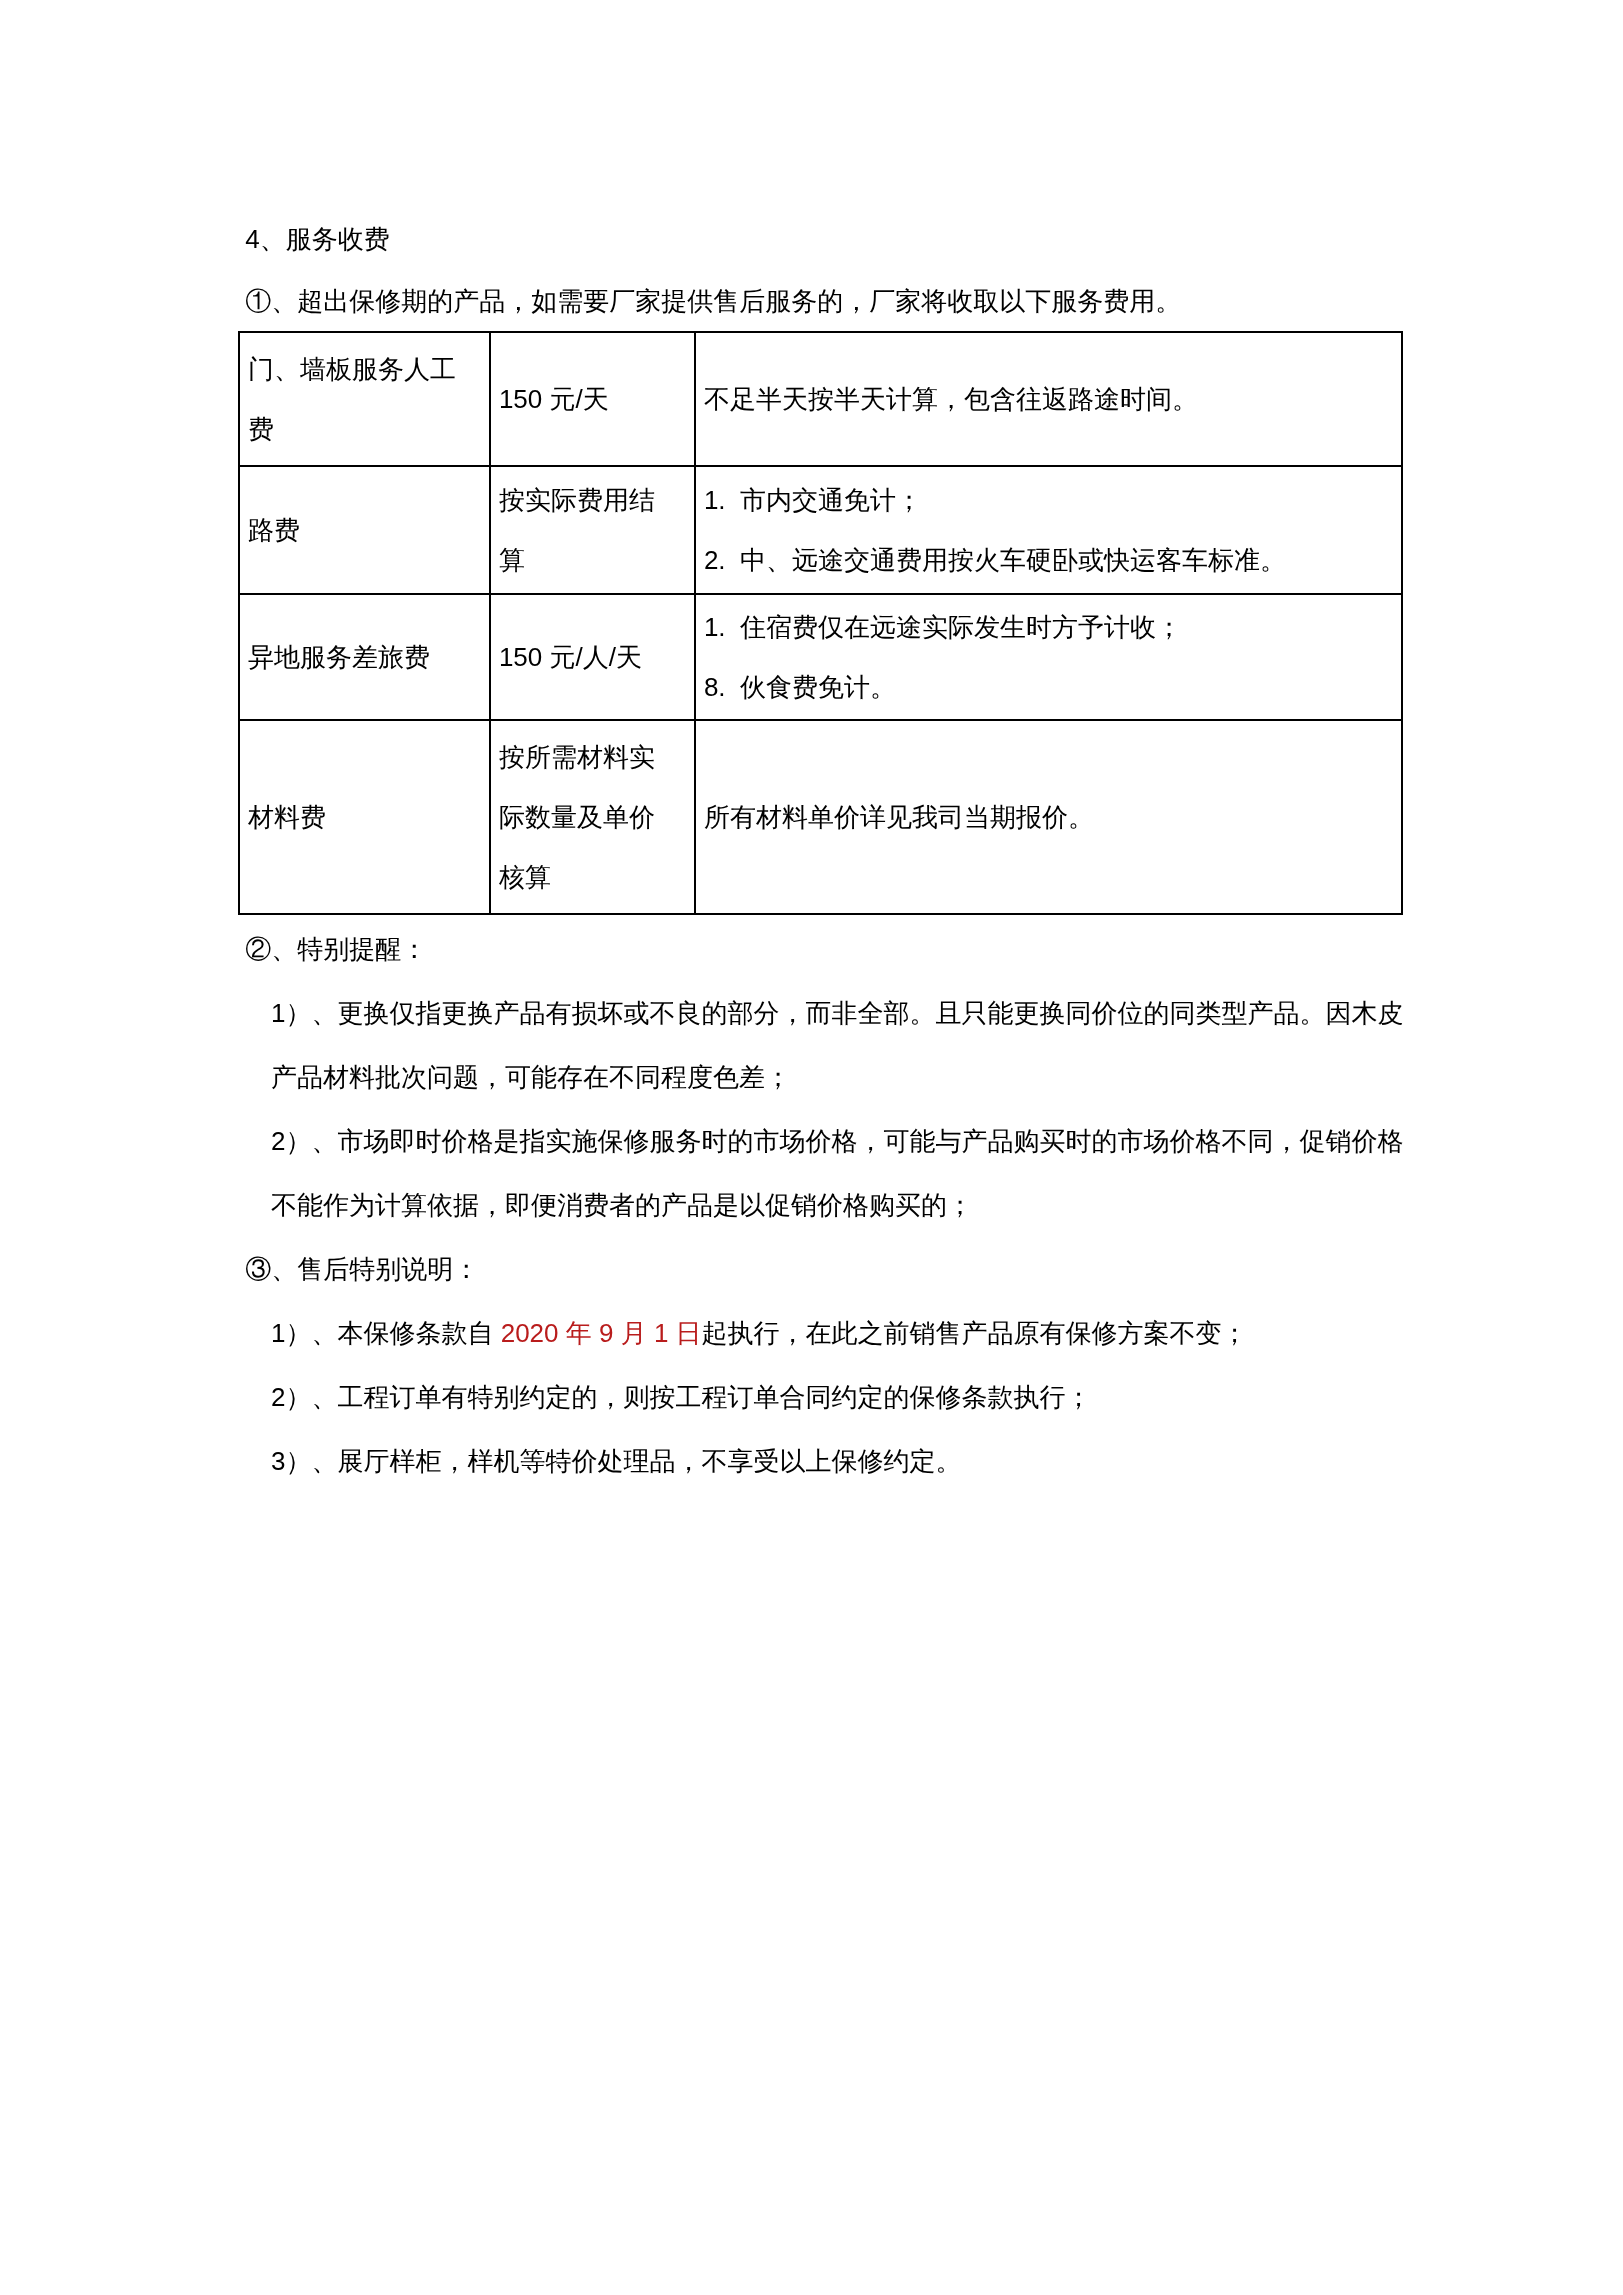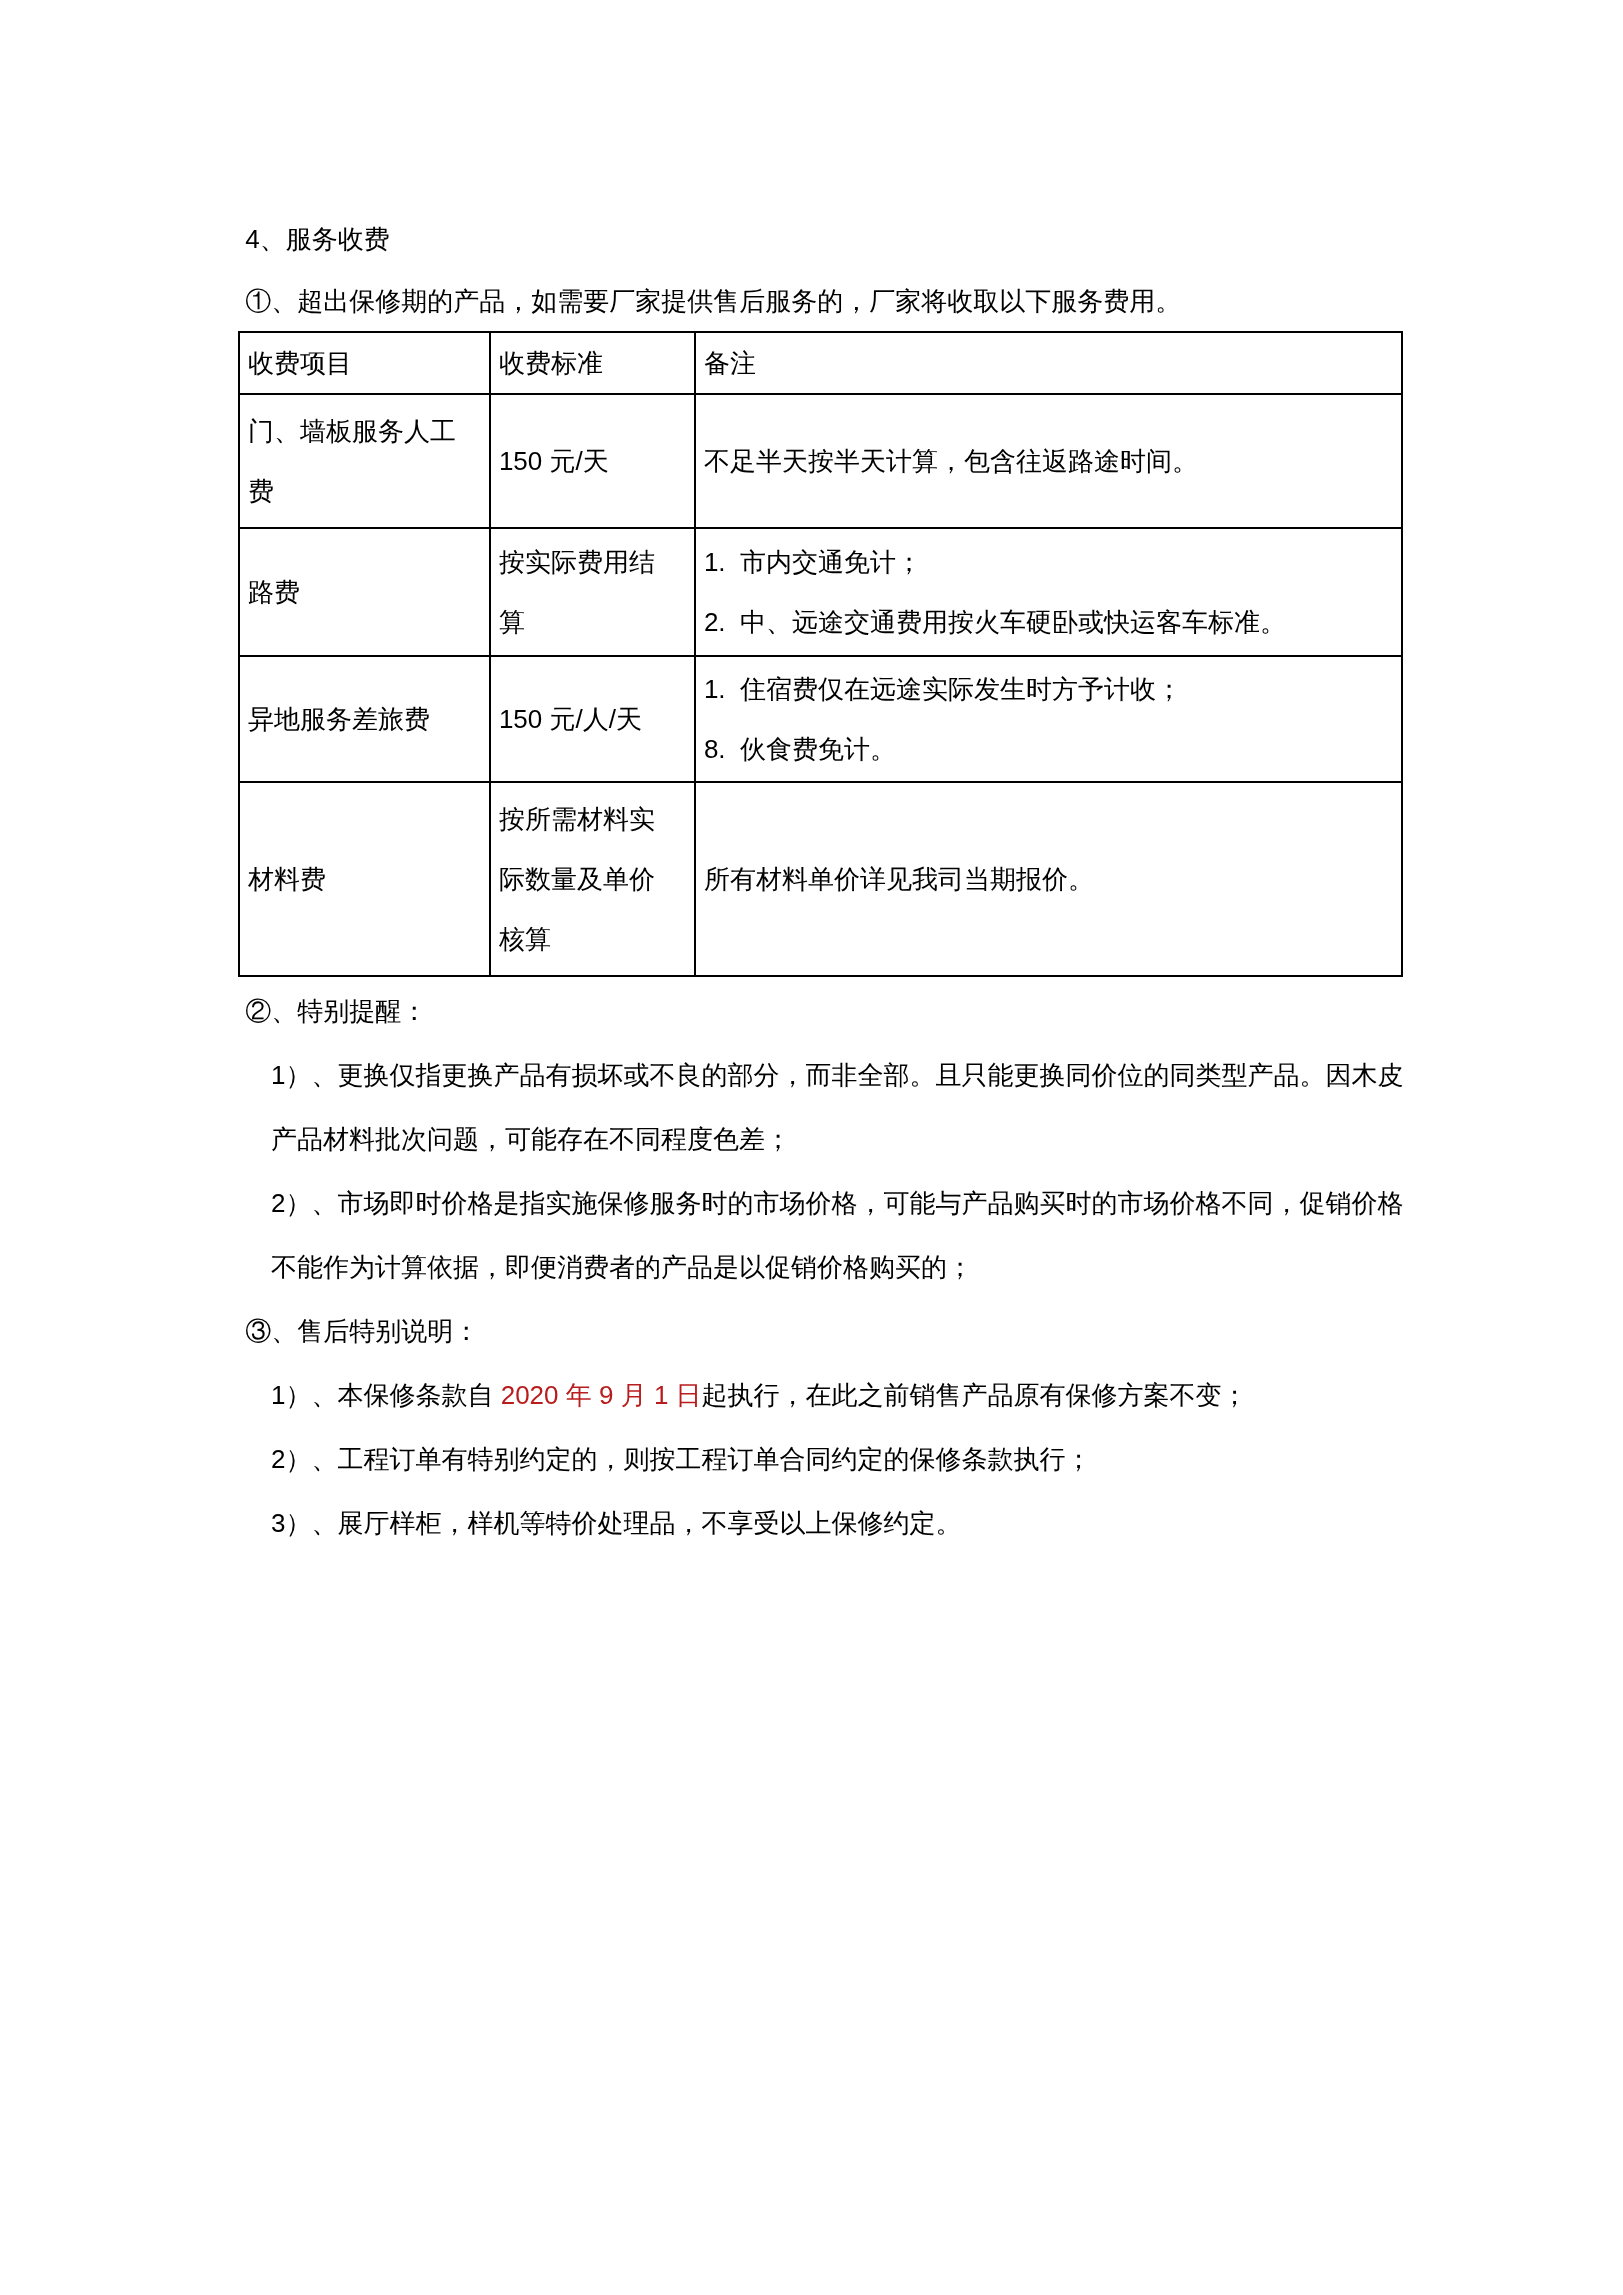--- a/index.html
+++ b/index.html
@@ -71,31 +71,20 @@
 
     <div class="ln intro">①、超出保修期的产品，如需要厂家提供售后服务的，厂家将收取以下服务费用。</div>
 
     <table class="fee">
       <colgroup>
         <col style="width:251px">
         <col style="width:205px">
         <col style="width:707px">
       </colgroup>
       <tbody>
-          <tr style="height:60px">
-        <th>
-              <div class="cl">收费项目</div>
-            </th>
-        <th>
-              <div class="cl">收费标准</div>
-            </th>
-        <th>
-              <div class="cl">备注</div>
-            </th>
-      </tr>
       <tr style="height:134px">
         <td>
           <div class="cl">门、墙板服务人工</div>
           <div class="cl">费</div>
         </td>
         <td>
           <div class="cl">150 元/天</div>
         </td>
         <td>
           <div class="cl">不足半天按半天计算，包含往返路途时间。</div>

